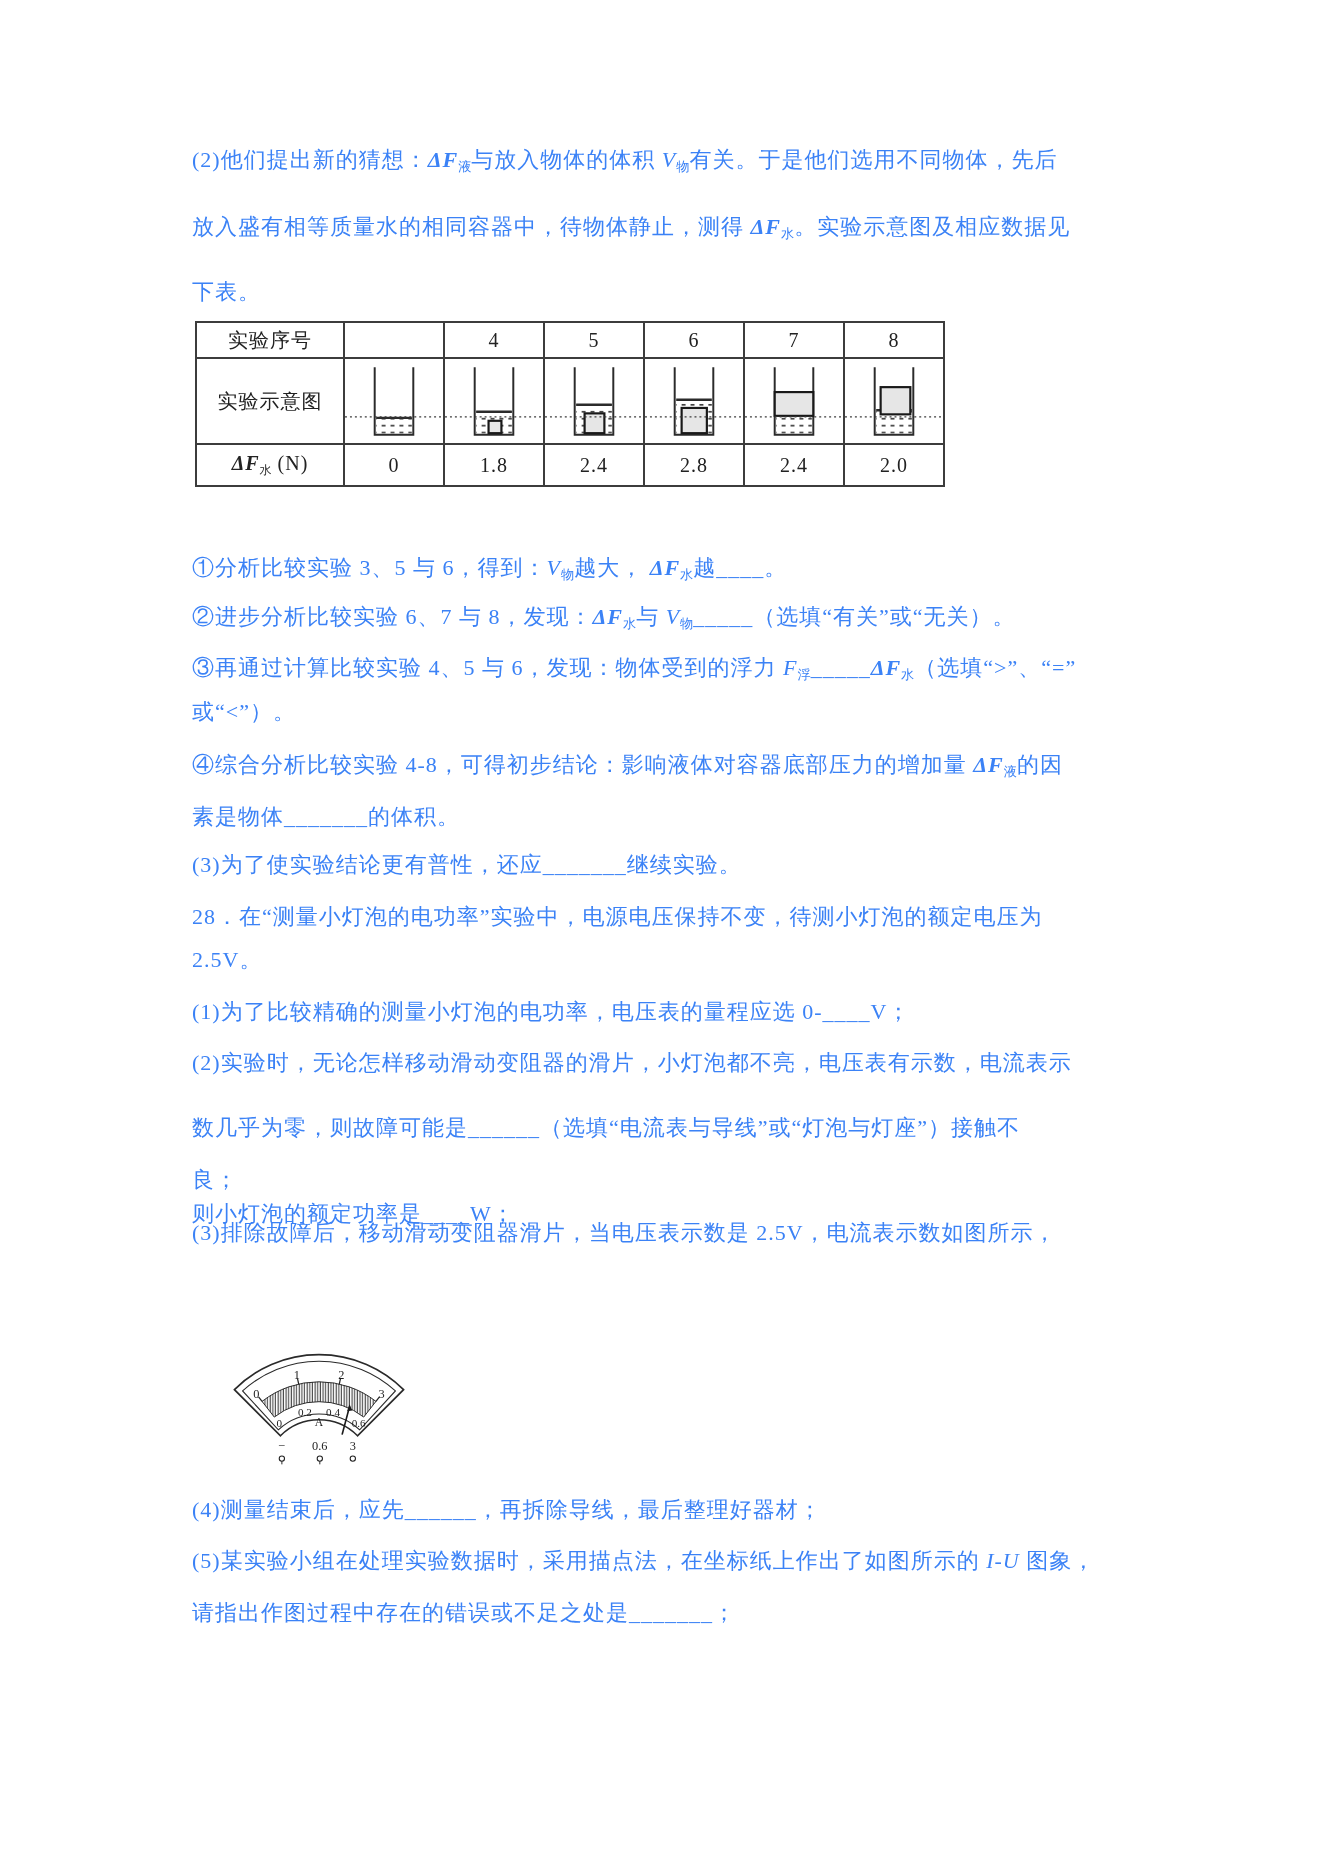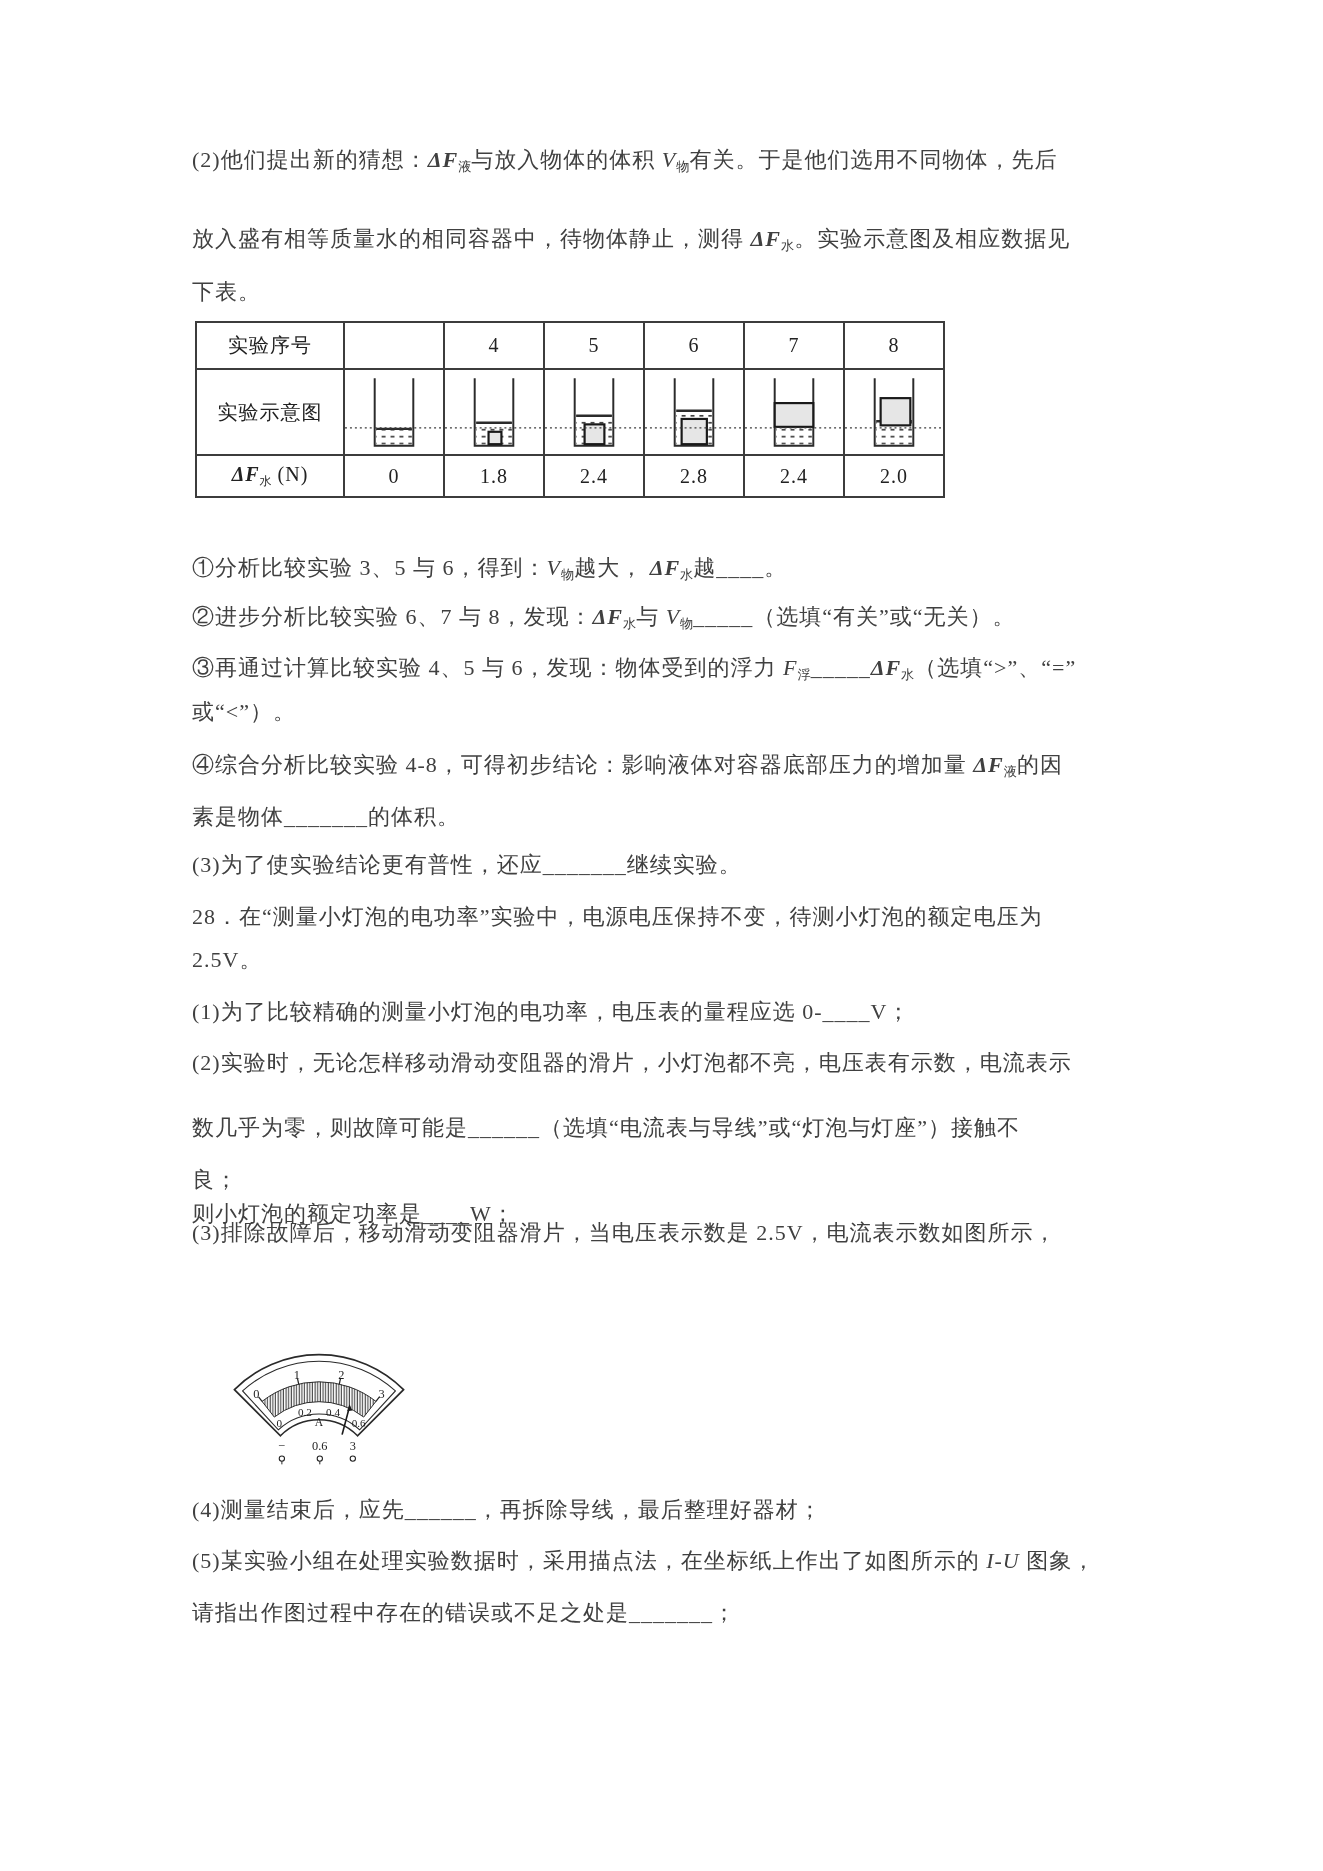--- a/index.html
+++ b/index.html
@@ -3,21 +3,21 @@
 <meta charset="utf-8">
 <style>
   html,body{margin:0;padding:0;}
   body{
     width:1323px;height:1871px;position:relative;background:#ffffff;
     font-family:"Liberation Serif","DejaVu Serif",serif;color:#1f1f1f;
     overflow:hidden;
   }
   .line{
     position:absolute;left:192px;font-size:22px;letter-spacing:1px;
-    white-space:nowrap;line-height:30px;color:#404040;
+    white-space:nowrap;line-height:30px;color:#3b82f6;
   }
   .seg-i{font-style:italic;}
   .seg-b{font-style:italic;font-weight:bold;}
   .seg-s{font-size:0.60em;vertical-align:-0.30em;letter-spacing:0;}
   .seg-u{font-size:0.60em;vertical-align:0.55em;letter-spacing:0;}
 
   table.qtable{
     position:absolute;left:195px;top:321px;border-collapse:collapse;table-layout:fixed;
   }
   table.qtable td{
@@ -44,21 +44,21 @@
     <pattern id="wd" width="9" height="7" patternUnits="userSpaceOnUse">
       <rect x="1" y="3" width="4" height="1.7" fill="#3f3f3f"></rect>
     </pattern>
     <pattern id="ht" width="3.2" height="30" patternUnits="userSpaceOnUse">
       <rect x="0.8" y="0" width="1.2" height="30" fill="#2e2e2e"></rect>
     </pattern>
   </defs>
 </svg>
 
 <div class="line" style="top:145px"><span>(2)他们提出新的猜想：</span><span class="seg-b">ΔF</span><span class="seg-s">液</span><span>与放入物体的体积 </span><span class="seg-i">V</span><span class="seg-s">物</span><span>有关。于是他们选用不同物体，先后</span></div>
-<div class="line" style="top:224px"><span>放入盛有相等质量水的相同容器中，待物体静止，测得 </span><span class="seg-b">ΔF</span><span class="seg-s">水</span><span>。实验示意图及相应数据见</span></div>
+<div class="line" style="top:212px"><span>放入盛有相等质量水的相同容器中，待物体静止，测得 </span><span class="seg-b">ΔF</span><span class="seg-s">水</span><span>。实验示意图及相应数据见</span></div>
 <div class="line" style="top:277px"><span>下表。</span></div>
 <div class="line" style="top:553px"><span>①分析比较实验 3、5 与 6，得到：</span><span class="seg-i">V</span><span class="seg-s">物</span><span>越大， </span><span class="seg-b">ΔF</span><span class="seg-s">水</span><span>越____。</span></div>
 <div class="line" style="top:602px"><span>②进步分析比较实验 6、7 与 8，发现：</span><span class="seg-b">ΔF</span><span class="seg-s">水</span><span>与 </span><span class="seg-i">V</span><span class="seg-s">物</span><span>_____（选填“有关”或“无关）。</span></div>
 <div class="line" style="top:653px"><span>③再通过计算比较实验 4、5 与 6，发现：物体受到的浮力 </span><span class="seg-i">F</span><span class="seg-s">浮</span><span>_____</span><span class="seg-b">ΔF</span><span class="seg-s">水</span><span>（选填“&gt;”、“=”</span></div>
 <div class="line" style="top:697px"><span>或“&lt;”）。</span></div>
 <div class="line" style="top:750px"><span>④综合分析比较实验 4-8，可得初步结论：影响液体对容器底部压力的增加量 </span><span class="seg-b">ΔF</span><span class="seg-s">液</span><span>的因</span></div>
 <div class="line" style="top:802px"><span>素是物体_______的体积。</span></div>
 <div class="line" style="top:850px"><span>(3)为了使实验结论更有普性，还应_______继续实验。</span></div>
 <div class="line" style="top:902px"><span>28．在“测量小灯泡的电功率”实验中，电源电压保持不变，待测小灯泡的额定电压为</span></div>
 <div class="line" style="top:945px"><span>2.5V。</span></div>
@@ -76,21 +76,21 @@
   <colgroup>
     <col style="width:148px">
       <col style="width:99px">
       <col style="width:99px">
     <col style="width:99px">
       <col style="width:99px">
       <col style="width:99px">
       <col style="width:99px">
   </colgroup>
   <tbody>
-      <tr style="height:47px">
+      <tr style="height:36px">
     <td>实验序号</td>
     <td></td>
     <td>4</td>
     <td>5</td>
     <td>6</td>
     <td>7</td>
     <td>8</td>
   </tr>
   <tr style="height:84px">
     <td class="rowlabel">实验示意图</td>

